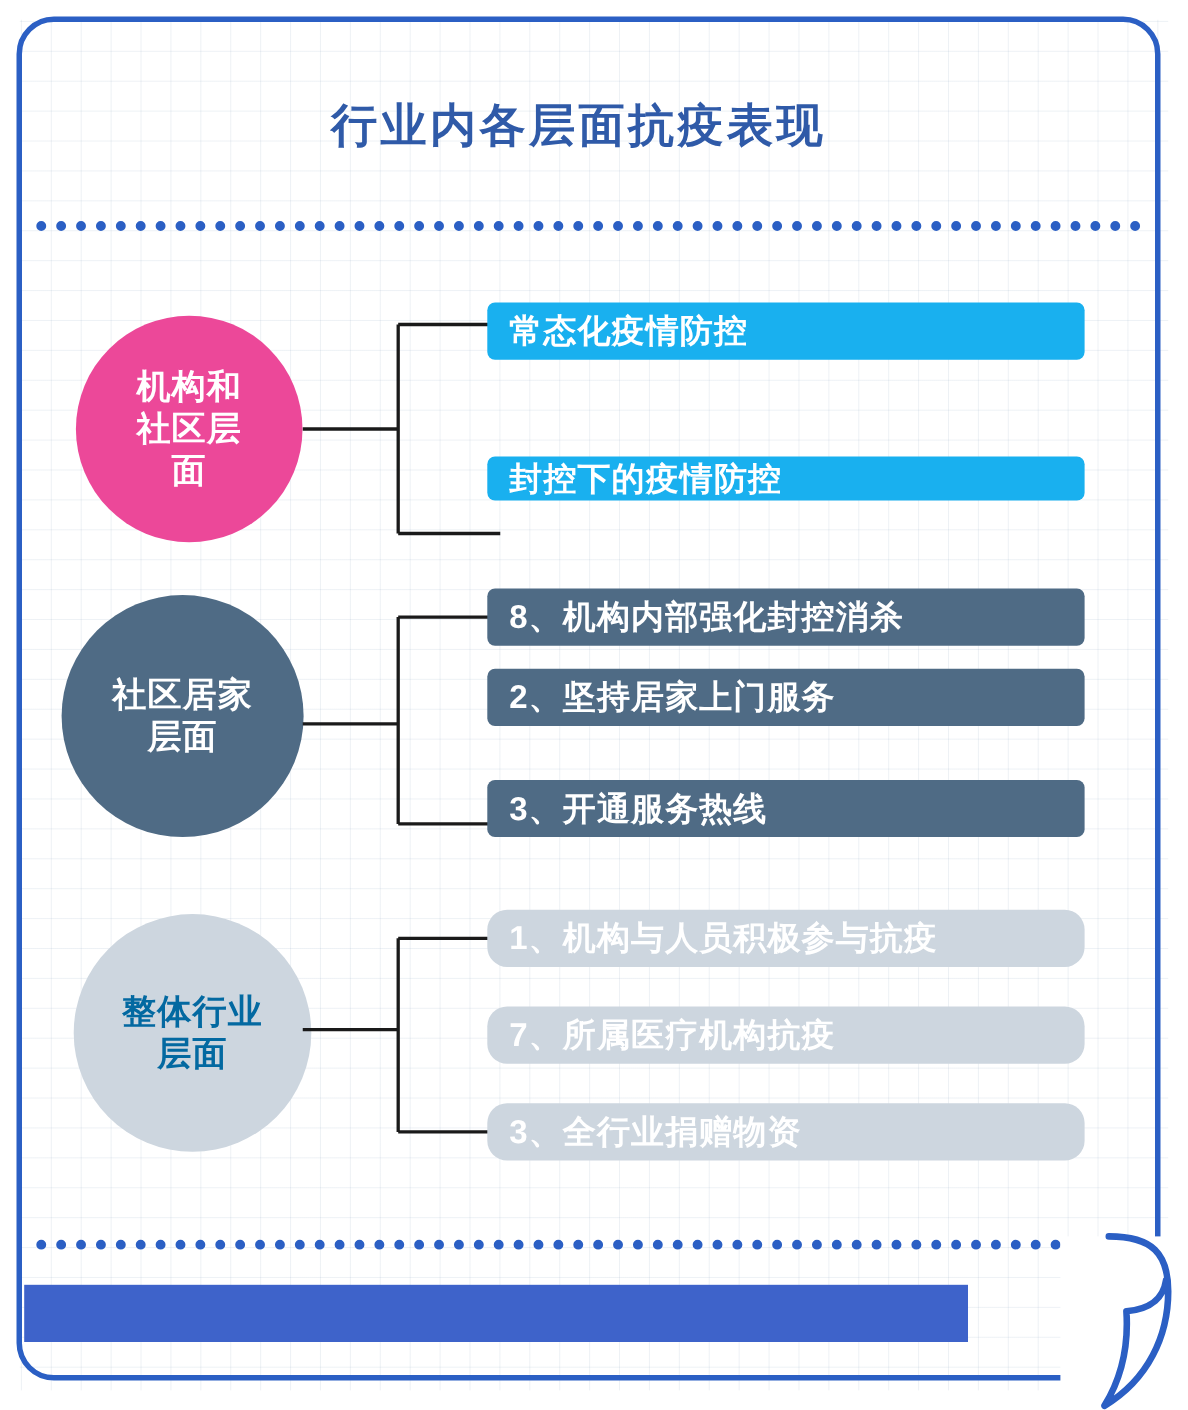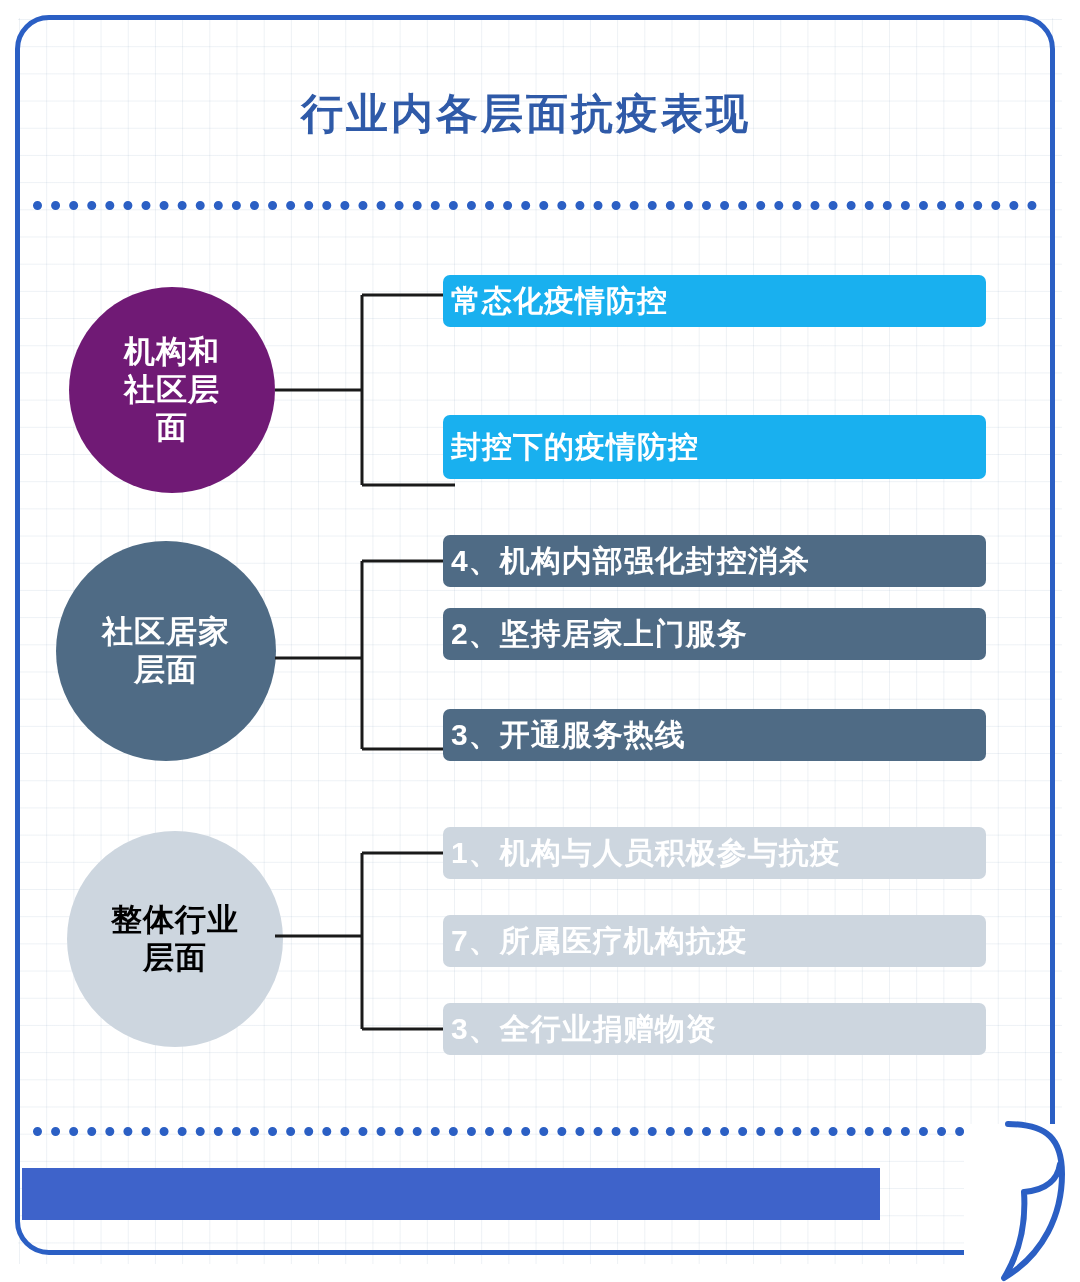--- a/index.html
+++ b/index.html
@@ -122,38 +122,38 @@
     text-align: center;
     color: #ffffff;
     font-weight: bold;
     line-height: 1.22;
     letter-spacing: 1px;
     box-sizing: border-box;
   }
   #circle-0 {
     left: 69px; top: 20px;
     width: 206px; height: 206px;
-    background: #701a75;
+    background: #ec4899;
     font-size: 31px;
     padding: 0 40px;
   }
   #circle-1 {
     left: 56px; top: 28px;
     width: 220px; height: 220px;
     background: #4f6b85;
     font-size: 31px;
     padding: 0 42px;
   }
   #circle-2 {
     left: 67px; top: 28px;
     width: 216px; height: 216px;
     background: #cdd6df;
     font-size: 31px;
     padding: 0 44px;
-    color: #000000;
+    color: #0369a1;
   }
 
   .connector {
     position: absolute;
     left: 275px;
     top: 0;
     width: 180px;
     height: 100%;
     pointer-events: none;
   }
@@ -171,25 +171,25 @@
     left: 0;
     width: 543px;
     border-radius: 7px;
     box-sizing: border-box;
     display: flex;
     align-items: center;
     color: #ffffff;
     font-weight: bold;
     font-size: 30px;
     letter-spacing: 1px;
-    padding-left: 8px;
+    padding-left: 20px;
   }
   .bar.blue  { background: #19b0ef; }
   .bar.slate { background: #4f6b85; }
-  .bar.pale  { background: #cdd6df; }
+  .bar.pale  { background: #cdd6df; border-radius: 18px; }
 </style>
 </head>
 <body>
 
 <div id="canvas">
 
   <div class="grid-layer"></div>
 
   <div class="card-frame"></div>
 
@@ -203,36 +203,36 @@
 
     <svg class="connector" viewBox="0 0 180 246">
       <path d="M 0 123 L 87 123" stroke="#1a1a1a" stroke-width="3" fill="none"></path>
       <path d="M 87 28 L 87 218" stroke="#1a1a1a" stroke-width="3" fill="none"></path>
       <path d="M 87 28 L 180 28" stroke="#1a1a1a" stroke-width="3" fill="none"></path>
       <path d="M 87 218 L 180 218" stroke="#1a1a1a" stroke-width="3" fill="none"></path>
     </svg>
 
     <div class="bars">
       <div class="bar blue" style="top:8px; height:52px;">常态化疫情防控</div>
-      <div class="bar blue" style="top:148px; height:64px;">封控下的疫情防控</div>
+      <div class="bar blue" style="top:148px; height:40px;">封控下的疫情防控</div>
     </div>
   </div>
 
   <div class="group" id="group-1">
     <div class="circle" id="circle-1">社区居家层面</div>
 
     <svg class="connector" viewBox="0 0 180 290">
       <path d="M 0 145 L 87 145" stroke="#1a1a1a" stroke-width="3" fill="none"></path>
       <path d="M 87 48 L 87 236" stroke="#1a1a1a" stroke-width="3" fill="none"></path>
       <path d="M 87 48 L 180 48" stroke="#1a1a1a" stroke-width="3" fill="none"></path>
       <path d="M 87 236 L 180 236" stroke="#1a1a1a" stroke-width="3" fill="none"></path>
     </svg>
 
     <div class="bars">
-      <div class="bar slate" style="top:22px; height:52px;">4、机构内部强化封控消杀</div>
+      <div class="bar slate" style="top:22px; height:52px;">8、机构内部强化封控消杀</div>
       <div class="bar slate" style="top:95px; height:52px;">2、坚持居家上门服务</div>
       <div class="bar slate" style="top:196px; height:52px;">3、开通服务热线</div>
     </div>
   </div>
 
   <div class="group" id="group-2">
     <div class="circle" id="circle-2">整体行业层面</div>
 
     <svg class="connector" viewBox="0 0 180 290">
       <path d="M 0 133 L 87 133" stroke="#1a1a1a" stroke-width="3" fill="none"></path>

